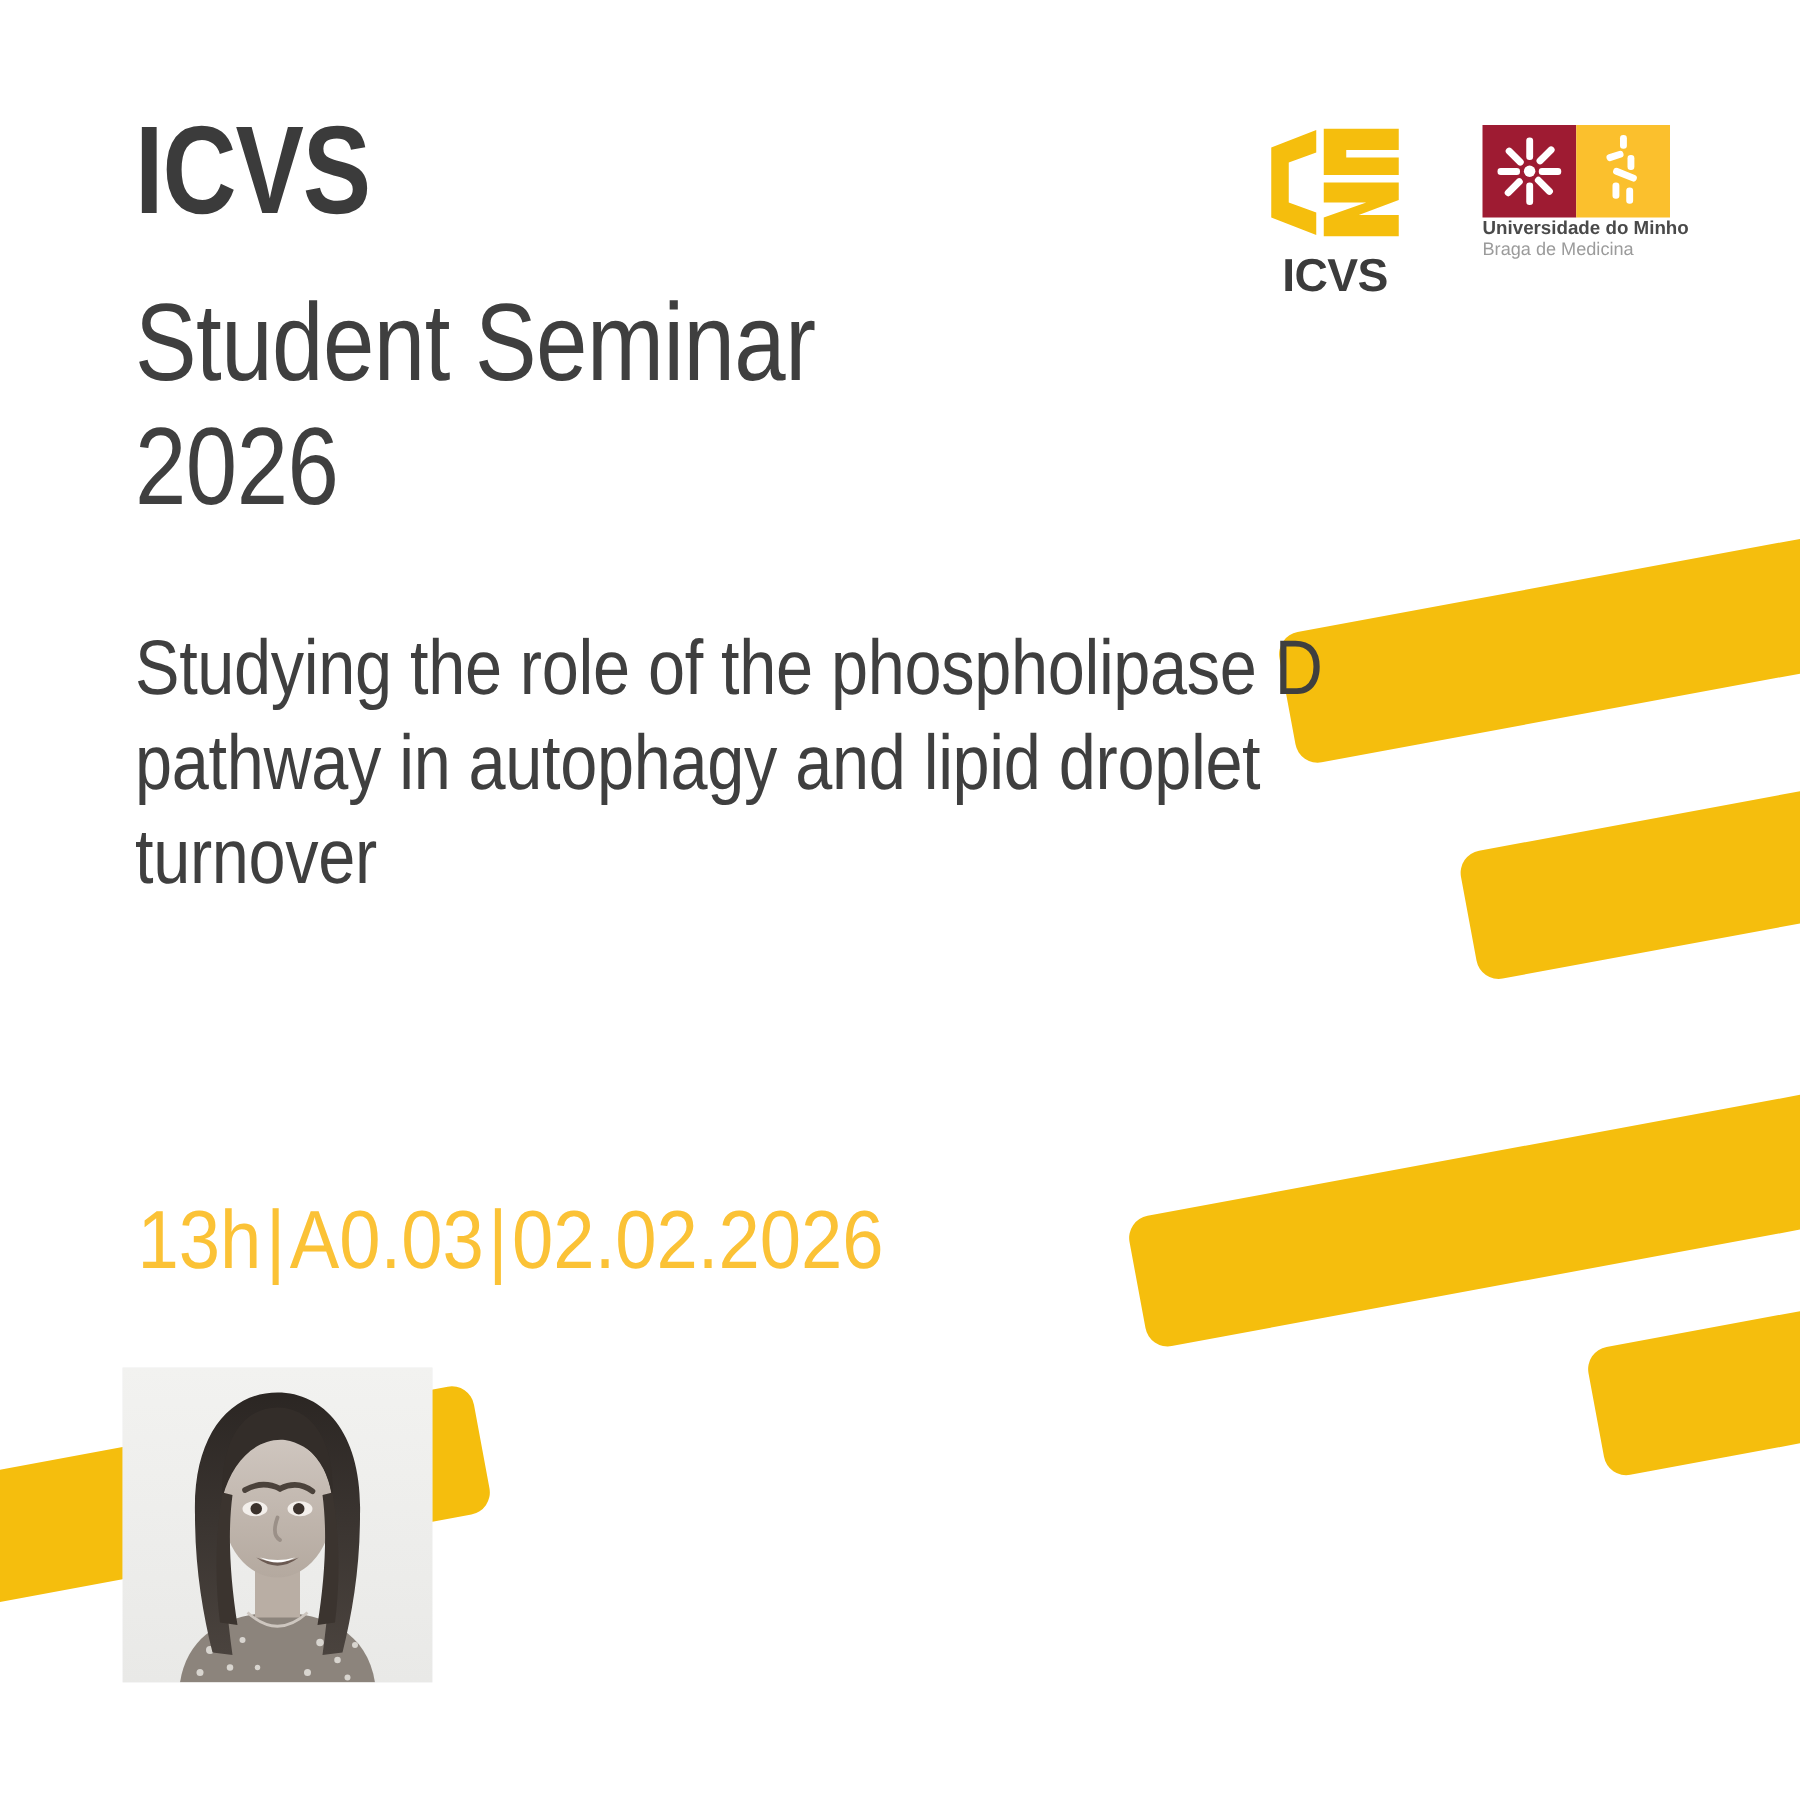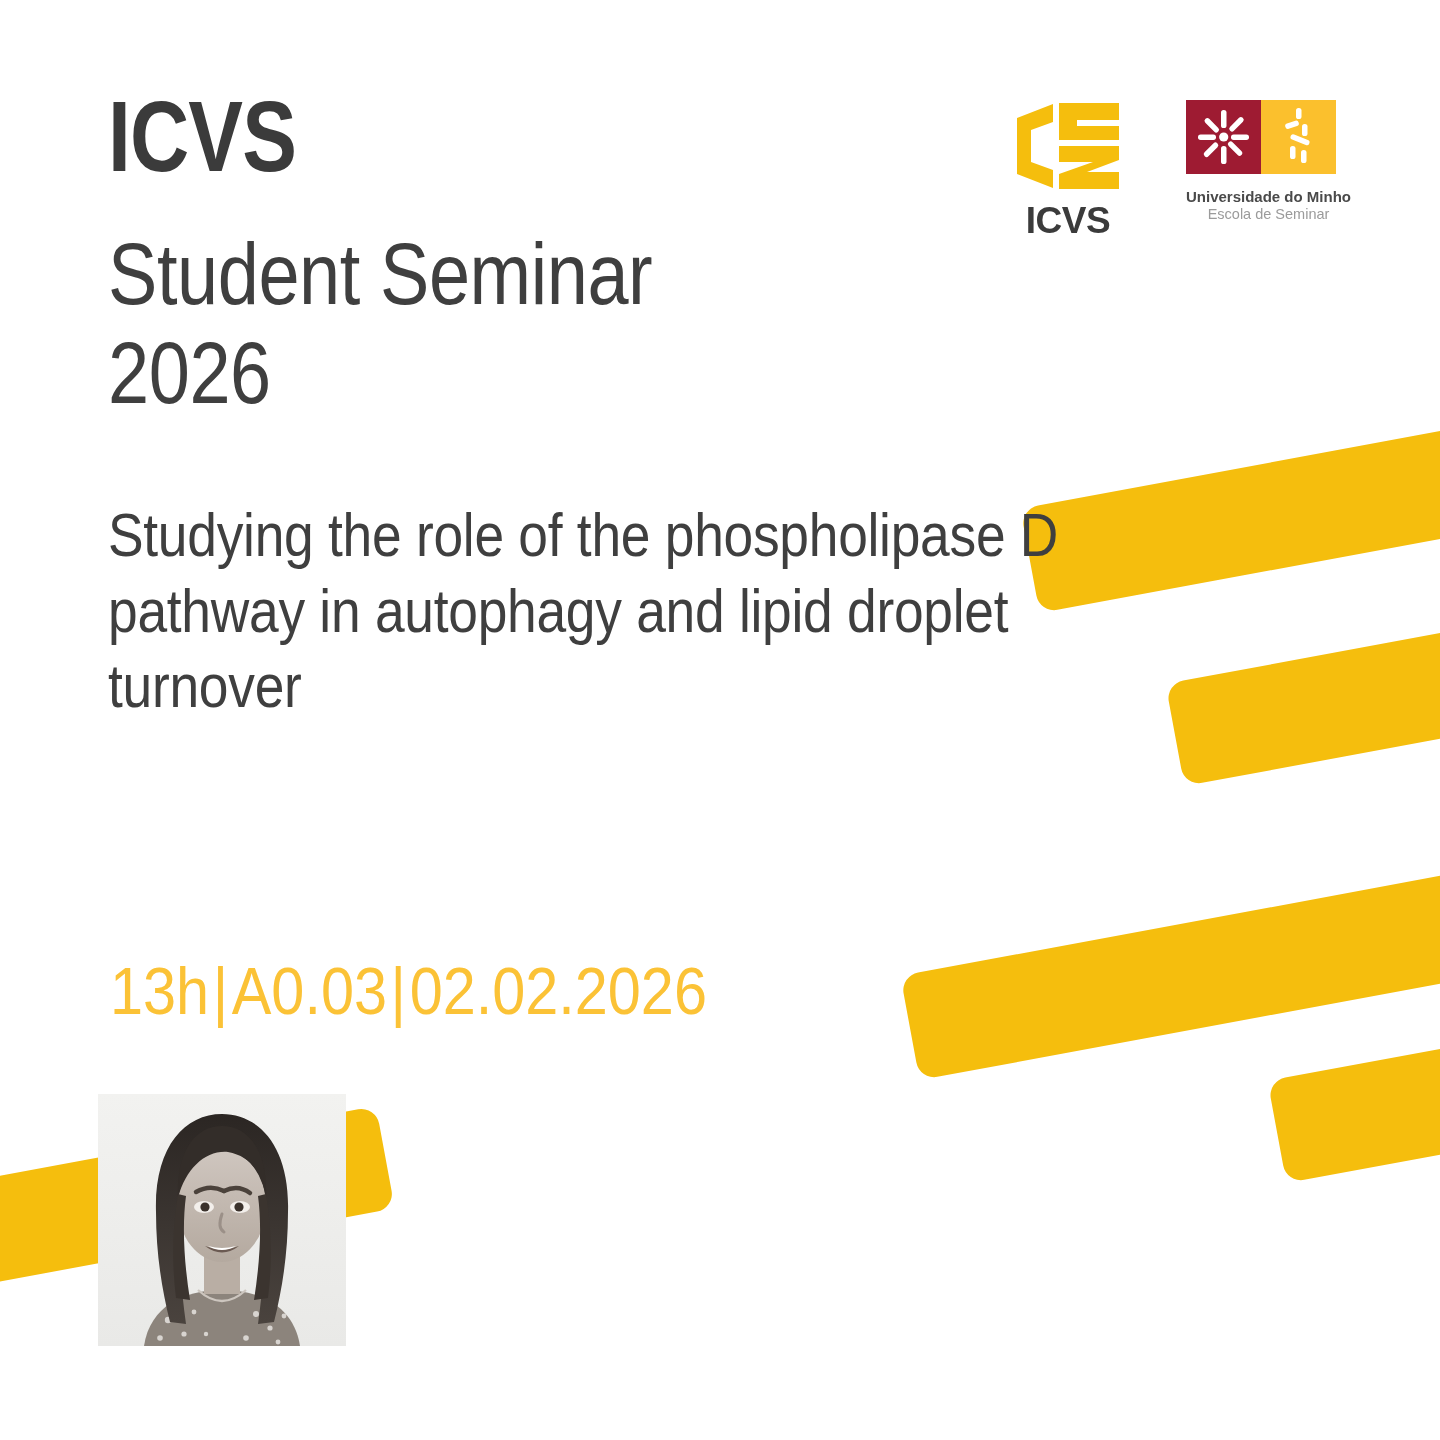--- a/index.html
+++ b/index.html
@@ -50,21 +50,21 @@
     letter-spacing:-0.5px;
     color:#3b3b3b;
     line-height:1;
   }
   .um-logo{display:flex;flex-direction:column;align-items:flex-start;width:150px;}
   .um-mark{display:flex;width:150px;height:74px;}
   .um-mark .half{width:50%;height:100%;position:relative;}
   .um-red{background:#9E1B32;}
   .um-yellow{background:#FBC02D;}
   .um-svg{position:absolute;inset:0;width:100%;height:100%;}
-  .um-text{margin-top:14px;line-height:1.22;text-align:center;}
+  .um-text{margin-top:0;line-height:1.22;}
   .um-t1{font-size:15px;font-weight:bold;color:#4a4a4a;white-space:nowrap;}
   .um-t2{font-size:14.5px;color:#9b9b9b;white-space:nowrap;}
 
   .brand{
     position:absolute; left:108px; top:86px;
     font-size:100px;
     font-weight:bold;
     color:#3b3b3b;
     letter-spacing:-1px;
     line-height:1;
@@ -192,21 +192,21 @@
               <rect x="41" y="24" width="5.5" height="12" rx="2.6"></rect>
               <rect x="29" y="37" width="20" height="5.5" rx="2.6" transform="rotate(22 39 39.7)"></rect>
               <rect x="29" y="46" width="5.5" height="13" rx="2.6"></rect>
               <rect x="40" y="50" width="5.5" height="13" rx="2.6"></rect>
             </g>
           </svg>
         </div>
       </div>
       <div class="um-text">
         <div class="um-t1">Universidade do Minho</div>
-        <div class="um-t2">Escola de Seminar</div>
+        <div class="um-t2">Braga de Medicina</div>
       </div>
     </div>
 
   </div>
 
   <div class="brand">ICVS</div>
   <div class="series">Student Seminar
 2026</div>
   <div class="talk-title">Studying the role of the phospholipase D pathway in autophagy and lipid droplet turnover</div>
 

